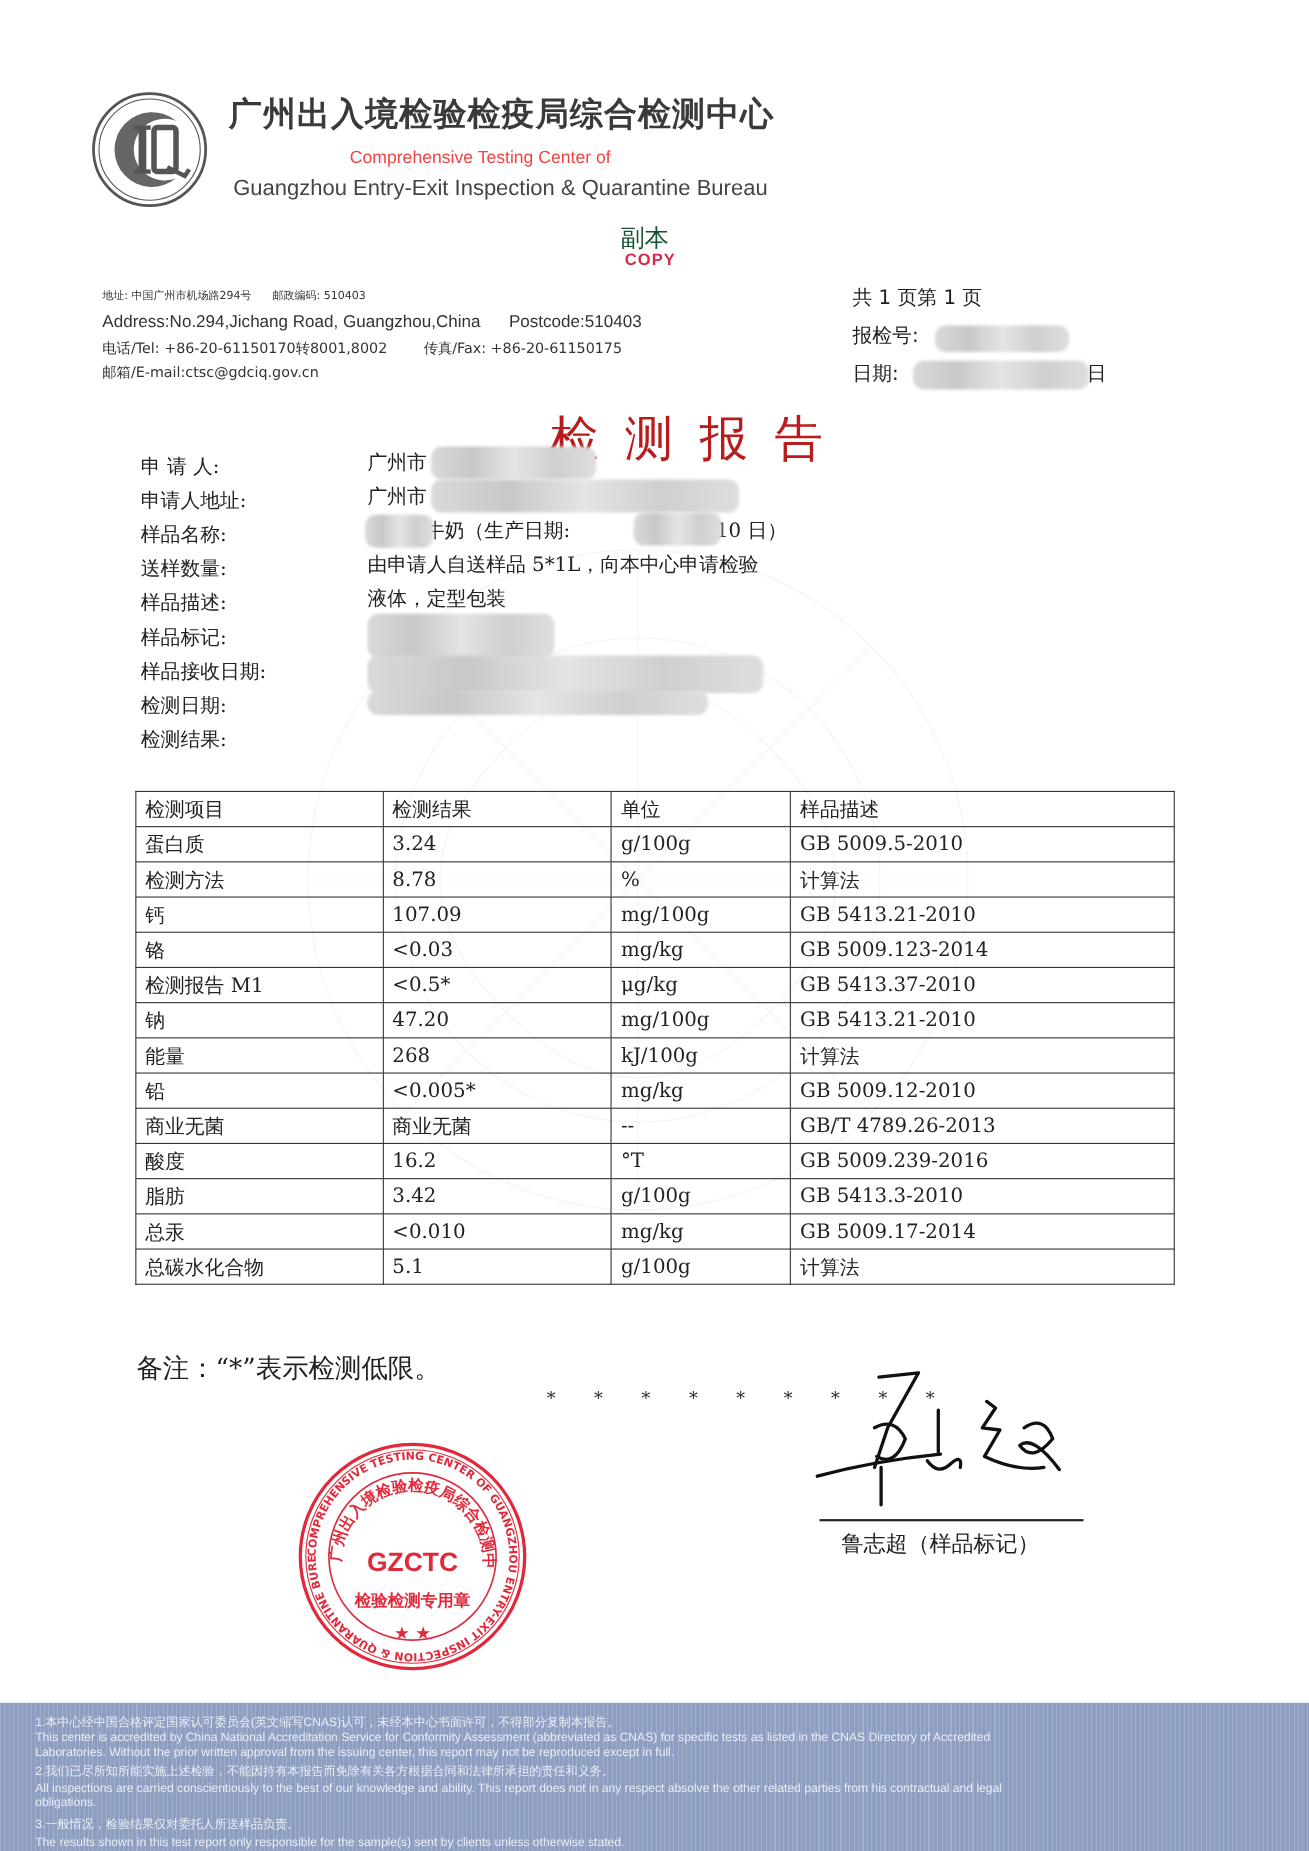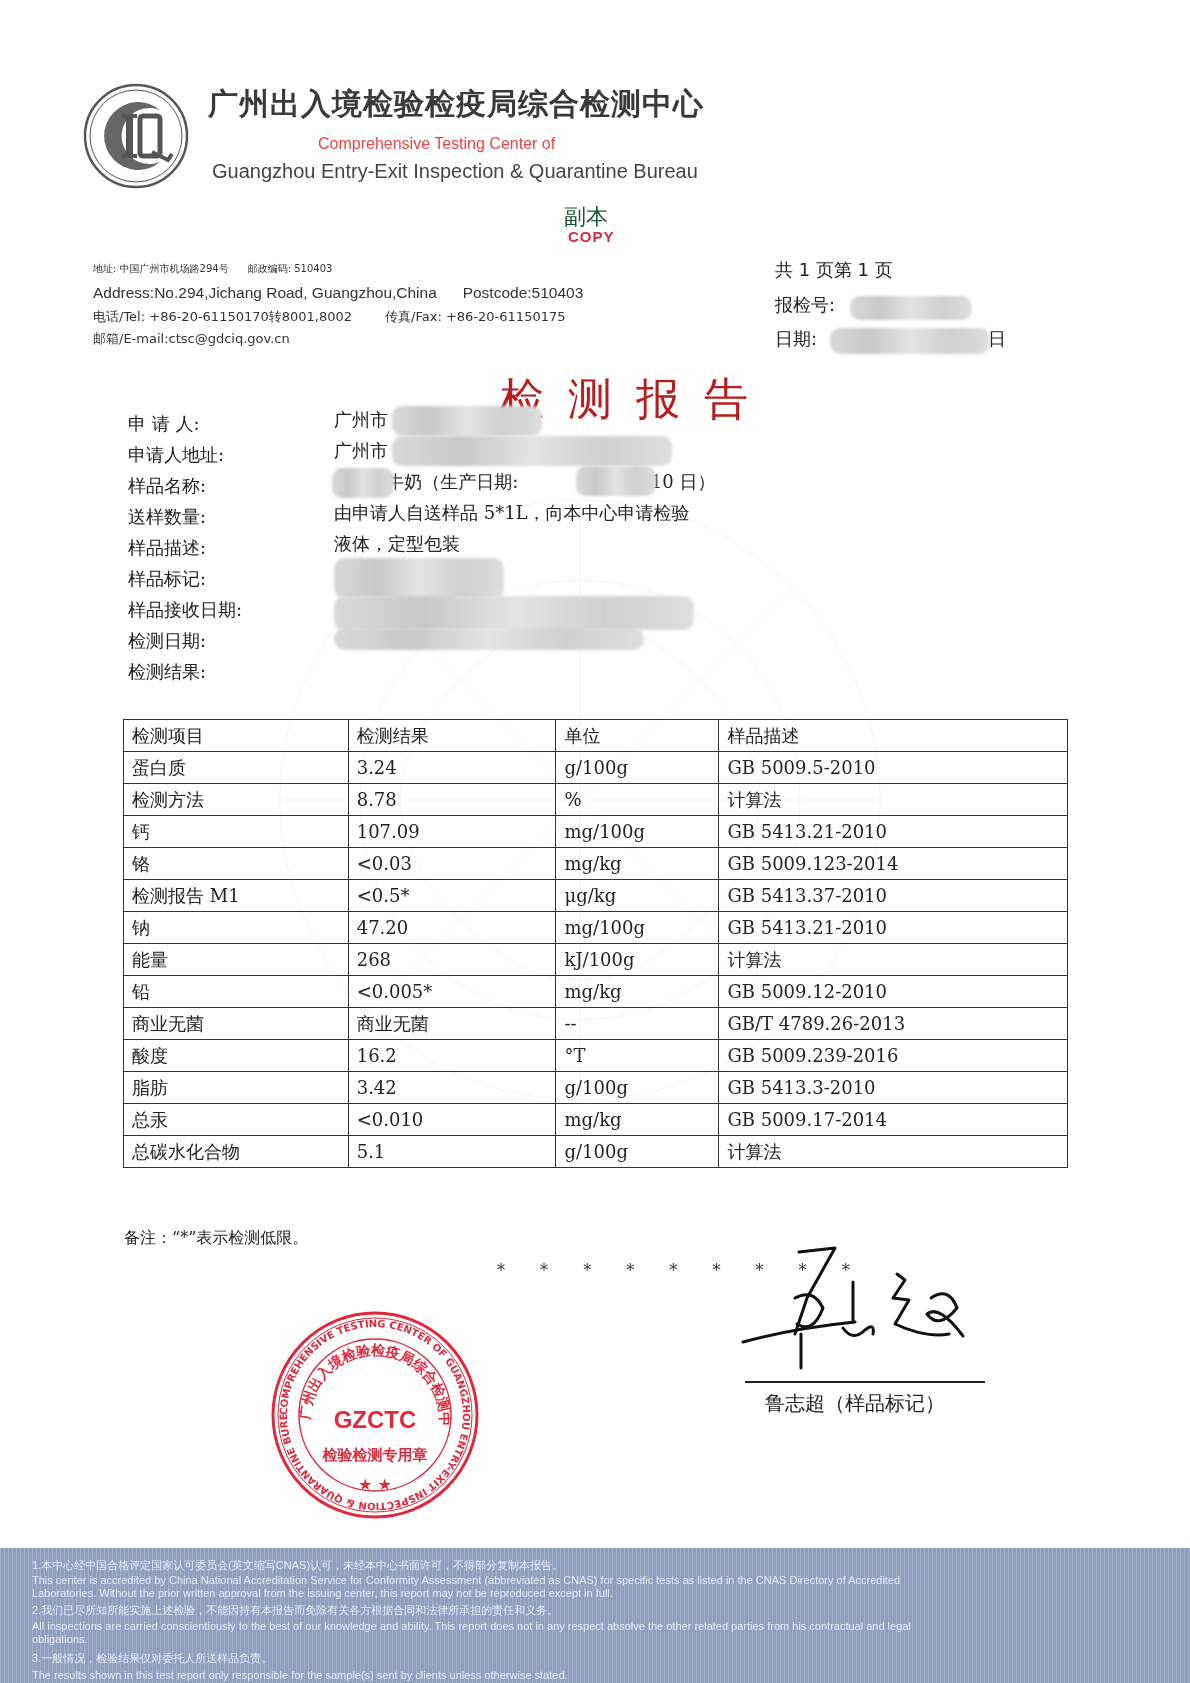--- a/index.html
+++ b/index.html
@@ -37,21 +37,21 @@
     .watermark { left: 260px; top: 480px; width: 640px; height: 640px; opacity: 0.08; }
 
     
     .result-table { left: 123px; top: 719px; width: 945px; border-collapse: collapse; font-size: 18px; }
     .result-table td { border: 1.5px solid #333; height: 32px; padding: 0 8px; vertical-align: middle; color: #222; }
     .result-table .c1 { width: 225px; }
     .result-table .c2 { width: 208px; }
     .result-table .c3 { width: 163px; }
     .result-table .c4 { width: 349px; }
 
-    .note { left: 124px; top: 1228px; font-size: 16px; color: #222; }
+    .note { left: 124px; top: 1228px; font-size: 24px; color: #222; }
     .stars { left: 497px; top: 1261px; font-size: 16px; color: #333; letter-spacing: 15px; }
 
     .signature { left: 735px; top: 1238px; width: 260px; height: 140px; }
     .sig-line { left: 745px; top: 1381px; width: 240px; height: 2px; background: #222; }
     .signer { left: 765px; top: 1390px; font-size: 20px; color: #222; }
 
     .stamp { left: 270px; top: 1310px; width: 210px; height: 210px; }
 
     
     .footer { left: 0; top: 1518px; width: 1190px; height: 165px; background: #8d9ec0;

